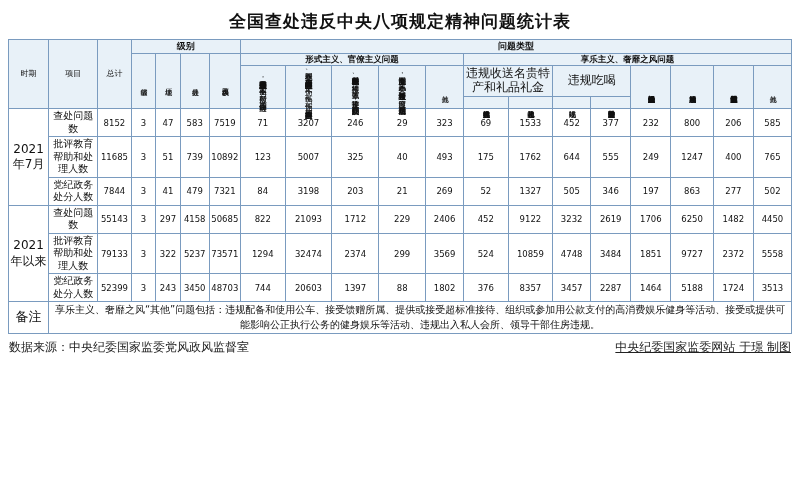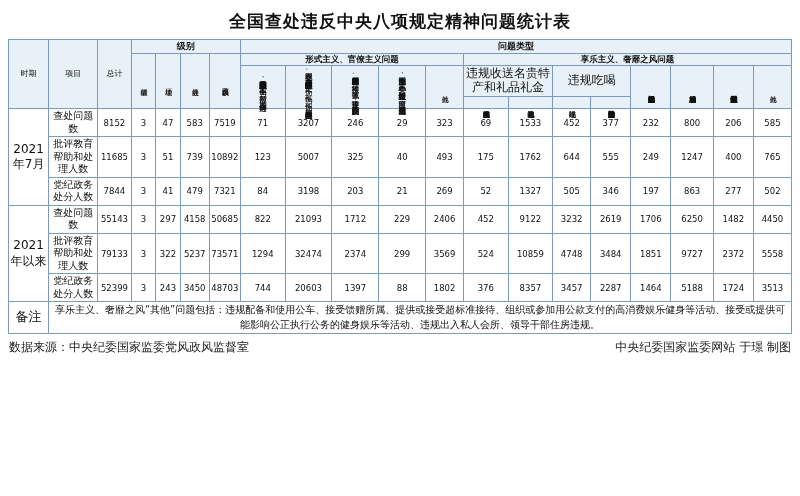--- a/index.html
+++ b/index.html
@@ -99,21 +99,21 @@
     width:784px;
     display:flex;
     justify-content:space-between;
     align-items:center;
     font-size:12px;
     color:#222;
     padding:5px 1px 0 1px;
     box-sizing:border-box;
   }
   .footer .left{letter-spacing:0px;}
-  .footer .right{letter-spacing:0px;}
+  .footer .right{letter-spacing:0px;text-decoration:underline;}
 </style>
 </head>
 <body>
 
 <div class="page">
 
   <div class="title">全国查处违反中央八项规定精神问题统计表</div>
 
   <table class="main">
     <colgroup>

